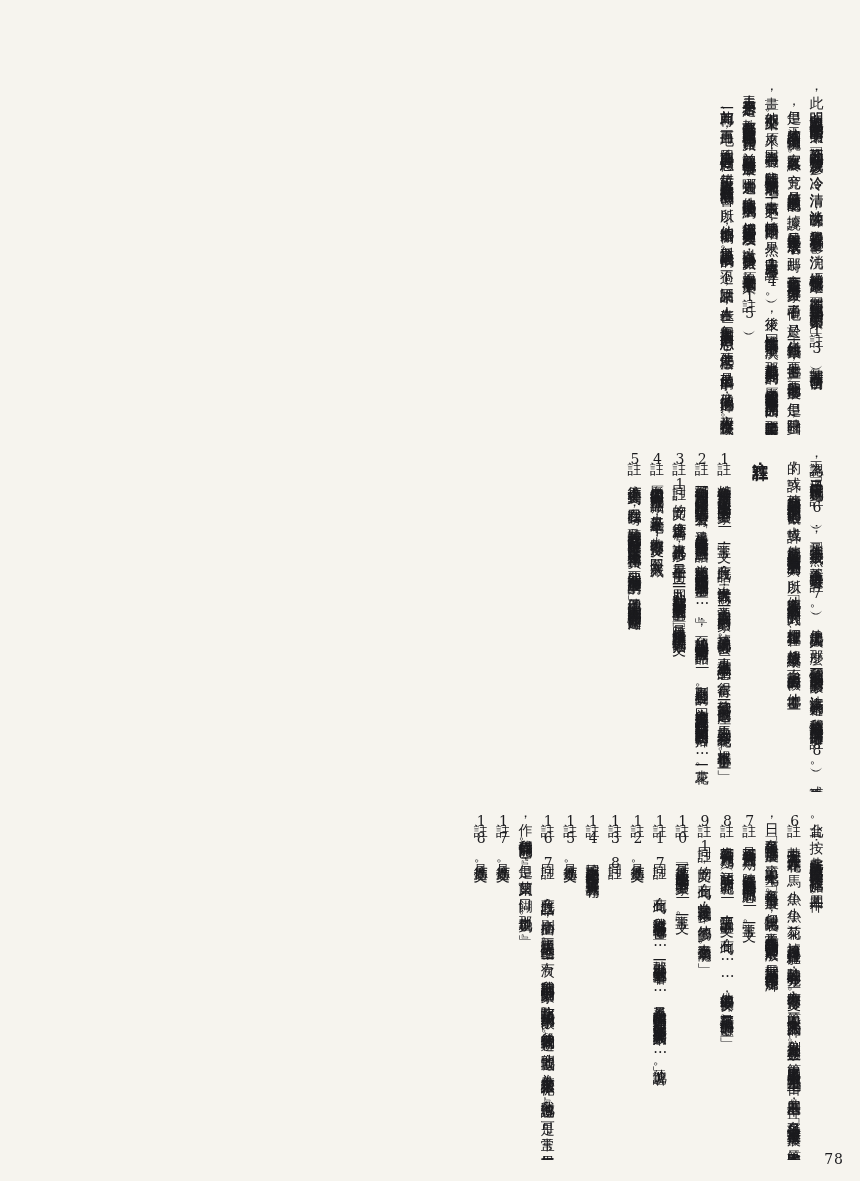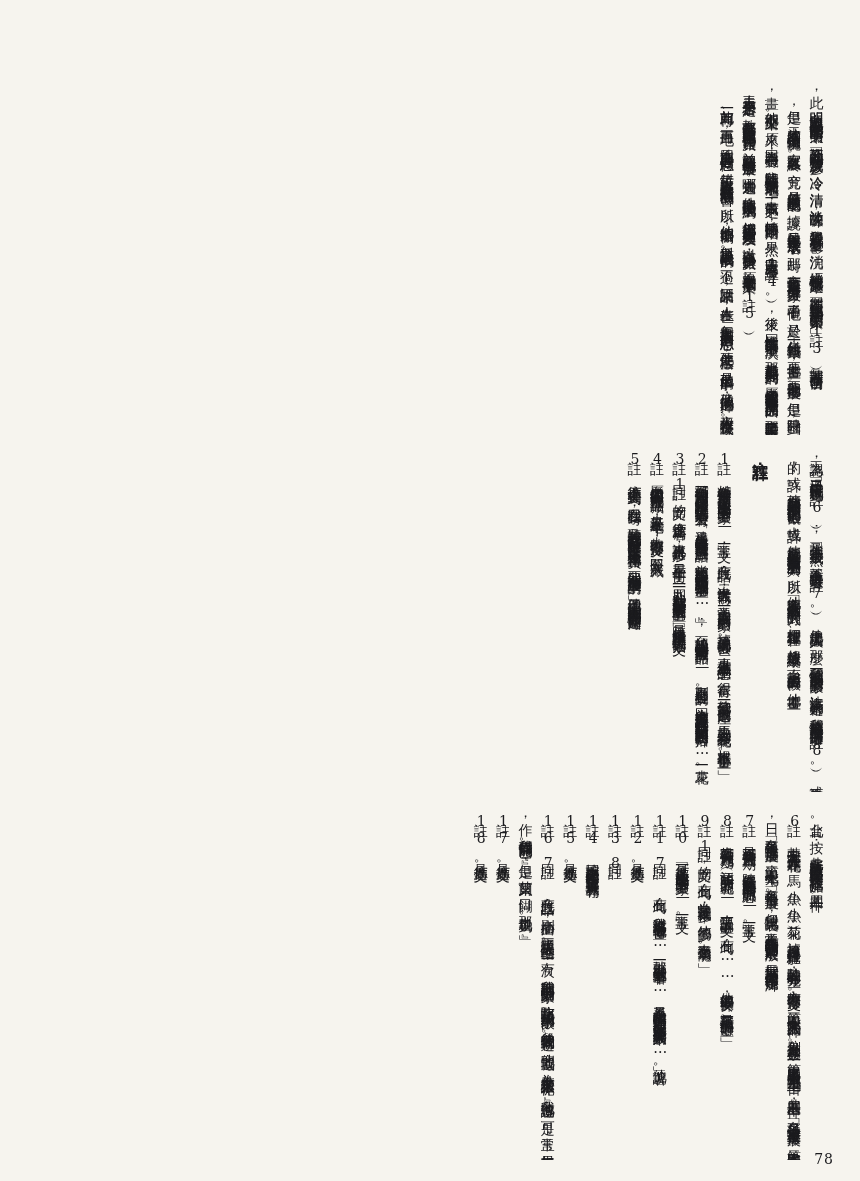--- a/index.html
+++ b/index.html
@@ -36,21 +36,21 @@
     font-weight:bold;
     letter-spacing:2px;
   }
   .note{margin:0;}
   .note-label{
     margin-inline-end:6px; 
     white-space:nowrap;
   }
   .page-number{
     position:absolute;
-    right:26px;bottom:14px;
+    right:16px;bottom:14px;
     writing-mode:horizontal-tb;
     font-size:14px;
     letter-spacing:1px;
   }
 </style>
 </head>
 <body style="background: rgb(246, 244, 238); color: rgb(27, 27, 30);">
 
 <div class="page">
 

